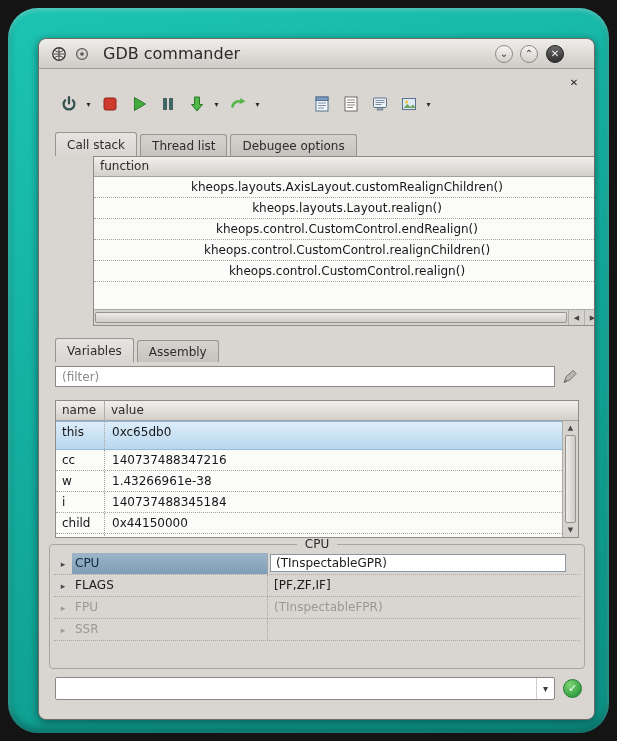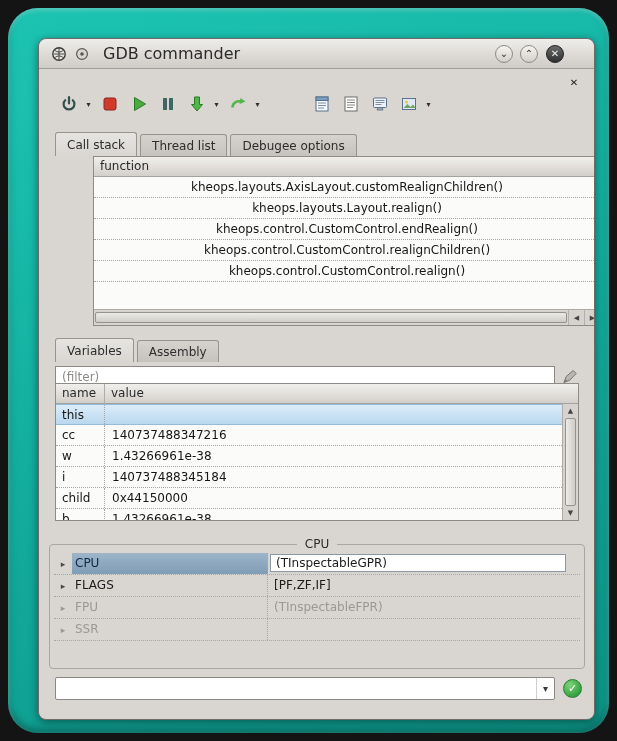--- a/index.html
+++ b/index.html
@@ -63,41 +63,41 @@
   .tab.active {
     height:24px; line-height:24px; background:linear-gradient(#e6e4e1,#d9d6d2);
     position:relative; z-index:2;
   }
   
   .gtable {
     position:absolute; left:16px; width:524px; background:#fbfbfa;
     border:1px solid #8f8c87;
   }
   .cs-table { top:117px; height:170px;margin-left:38px; }
-  .var-table { top:344px; height:138px; }
+  .var-table { top:361px; height:138px; }
   .thead { position:absolute; left:0; top:0; right:0; height:20px; display:flex; }
   .th {
     height:20px; line-height:19px; font-size:12px; color:#2a2a2a; padding-left:6px;
     background:linear-gradient(#f1efec,#d3d0cb);
     border-right:1px solid #b0ada8; border-bottom:1px solid #a5a29d;
   }
   .th.grow { flex:1; border-right:none; }
   .rows { position:absolute; left:0; top:20px; overflow:hidden; }
   .cs-rows { right:16px; bottom:16px; }
   .var-rows { right:16px; bottom:0; }
   .cs-row {
     height:21px; line-height:20px; font-size:12px; color:#161616; 
     border-bottom:1px dotted #a8a5a0; white-space:nowrap; overflow:hidden;text-align:center;
   }
   .var-row { height:21px; display:flex; border-bottom:1px dotted #a8a5a0; font-size:12px; color:#161616; }
   .var-row .vname { width:49px; padding-left:6px; line-height:20px; border-right:1px dotted #a8a5a0; overflow:hidden; }
   .var-row .vval { flex:1; padding-left:7px; line-height:20px; white-space:nowrap; overflow:hidden; }
   .var-row.selected {
     background:linear-gradient(#dcedfa,#b9d7ee);
-    border-top:1px solid #93bcdc; border-bottom:1px solid #93bcdc; height:21px;flex-direction:column;
+    border-top:1px solid #93bcdc; border-bottom:1px solid #93bcdc; height:29px;
   }
   
   .vscroll {
     position:absolute; right:0; top:20px; width:16px;
     background:#d6d3ce; border-left:1px solid #aeaba6;
     display:flex; flex-direction:column;
   }
   .cs-vscroll { bottom:16px; } .var-vscroll { bottom:0; }
   .hscroll {
     position:absolute; left:0; bottom:0; right:16px; height:16px;

